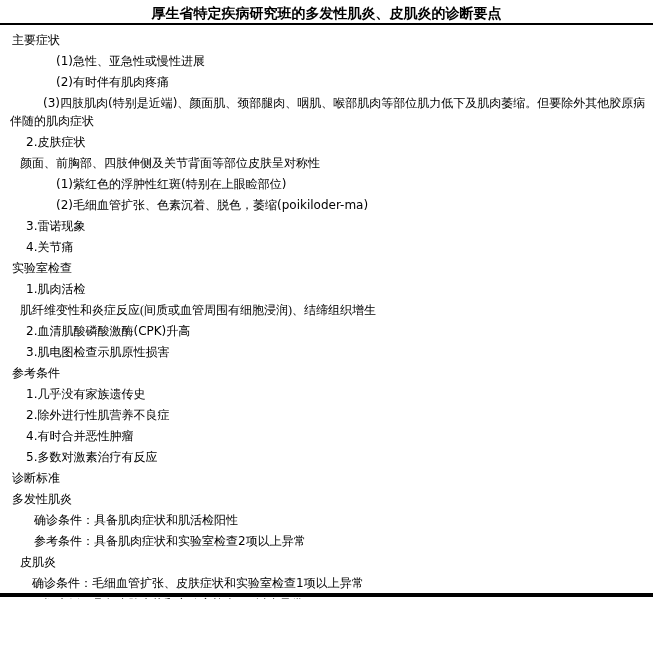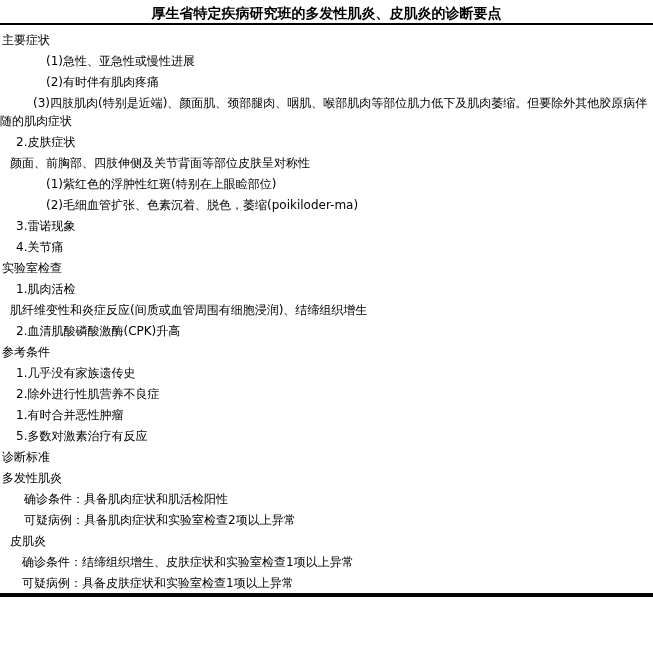--- a/index.html
+++ b/index.html
@@ -19,28 +19,28 @@
     font-size: 14px;
     font-weight: bold;
     text-align: center;
     line-height: 16px;
     padding-top: 5px;
     padding-bottom: 2px;
     border-bottom: 2px solid #000000;
   }
   .content { padding-top: 6px; }
   .ln {
-    margin: 0 0 3px 0;
+    margin: 0 0 3px 10px;
     font-size: 12px;
     line-height: 18px;
   }
   
   .heading      { padding-left: 2px;  }
   .item         { padding-left: 16px; }
-  .description  { padding-left: 10px; }
+  .description  { padding-left: 10px; font-family: Liberation Serif, serif; }
   .sub-item     { padding-left: 46px; }
   .paragraph    { padding-left: 0; text-indent: 33px; }
   .criteria-1   { padding-left: 24px; }
   .sub-heading  { padding-left: 10px; }
   .criteria-2   { padding-left: 22px; }
   .bottom-bar {
     position: absolute;
     left: 0; right: 0; bottom: 2px;
     height: 4px;
     background: #000000;
@@ -59,27 +59,28 @@
       <p class="ln item">2.皮肤症状</p>
       <p class="ln description">颜面、前胸部、四肢伸侧及关节背面等部位皮肤呈对称性</p>
       <p class="ln sub-item">(1)紫红色的浮肿性红斑(特别在上眼睑部位)</p>
       <p class="ln sub-item">(2)毛细血管扩张、色素沉着、脱色，萎缩(poikiloder-ma)</p>
       <p class="ln item">3.雷诺现象</p>
       <p class="ln item">4.关节痛</p>
       <p class="ln heading">实验室检查</p>
       <p class="ln item">1.肌肉活检</p>
       <p class="ln description">肌纤维变性和炎症反应(间质或血管周围有细胞浸润)、结缔组织增生</p>
       <p class="ln item">2.血清肌酸磷酸激酶(CPK)升高</p>
+      <p class="ln item">3.肌电图检查示肌原性损害</p>
       <p class="ln heading">参考条件</p>
       <p class="ln item">1.几乎没有家族遗传史</p>
       <p class="ln item">2.除外进行性肌营养不良症</p>
-      <p class="ln item">1.有时合并恶性肿瘤</p>
+      <p class="ln item">4.有时合并恶性肿瘤</p>
       <p class="ln item">5.多数对激素治疗有反应</p>
       <p class="ln heading">诊断标准</p>
       <p class="ln heading">多发性肌炎</p>
       <p class="ln criteria-1">确诊条件：具备肌肉症状和肌活检阳性</p>
-      <p class="ln criteria-1">可疑病例：具备肌肉症状和实验室检查2项以上异常</p>
+      <p class="ln criteria-1">参考条件：具备肌肉症状和实验室检查2项以上异常</p>
       <p class="ln sub-heading">皮肌炎</p>
-      <p class="ln criteria-2">确诊条件：结缔组织增生、皮肤症状和实验室检查1项以上异常</p>
+      <p class="ln criteria-2">确诊条件：毛细血管扩张、皮肤症状和实验室检查1项以上异常</p>
       <p class="ln criteria-2">可疑病例：具备皮肤症状和实验室检查1项以上异常</p>
     </div>
   <div class="bottom-bar"></div>
 </div>
 
 </body></html>

